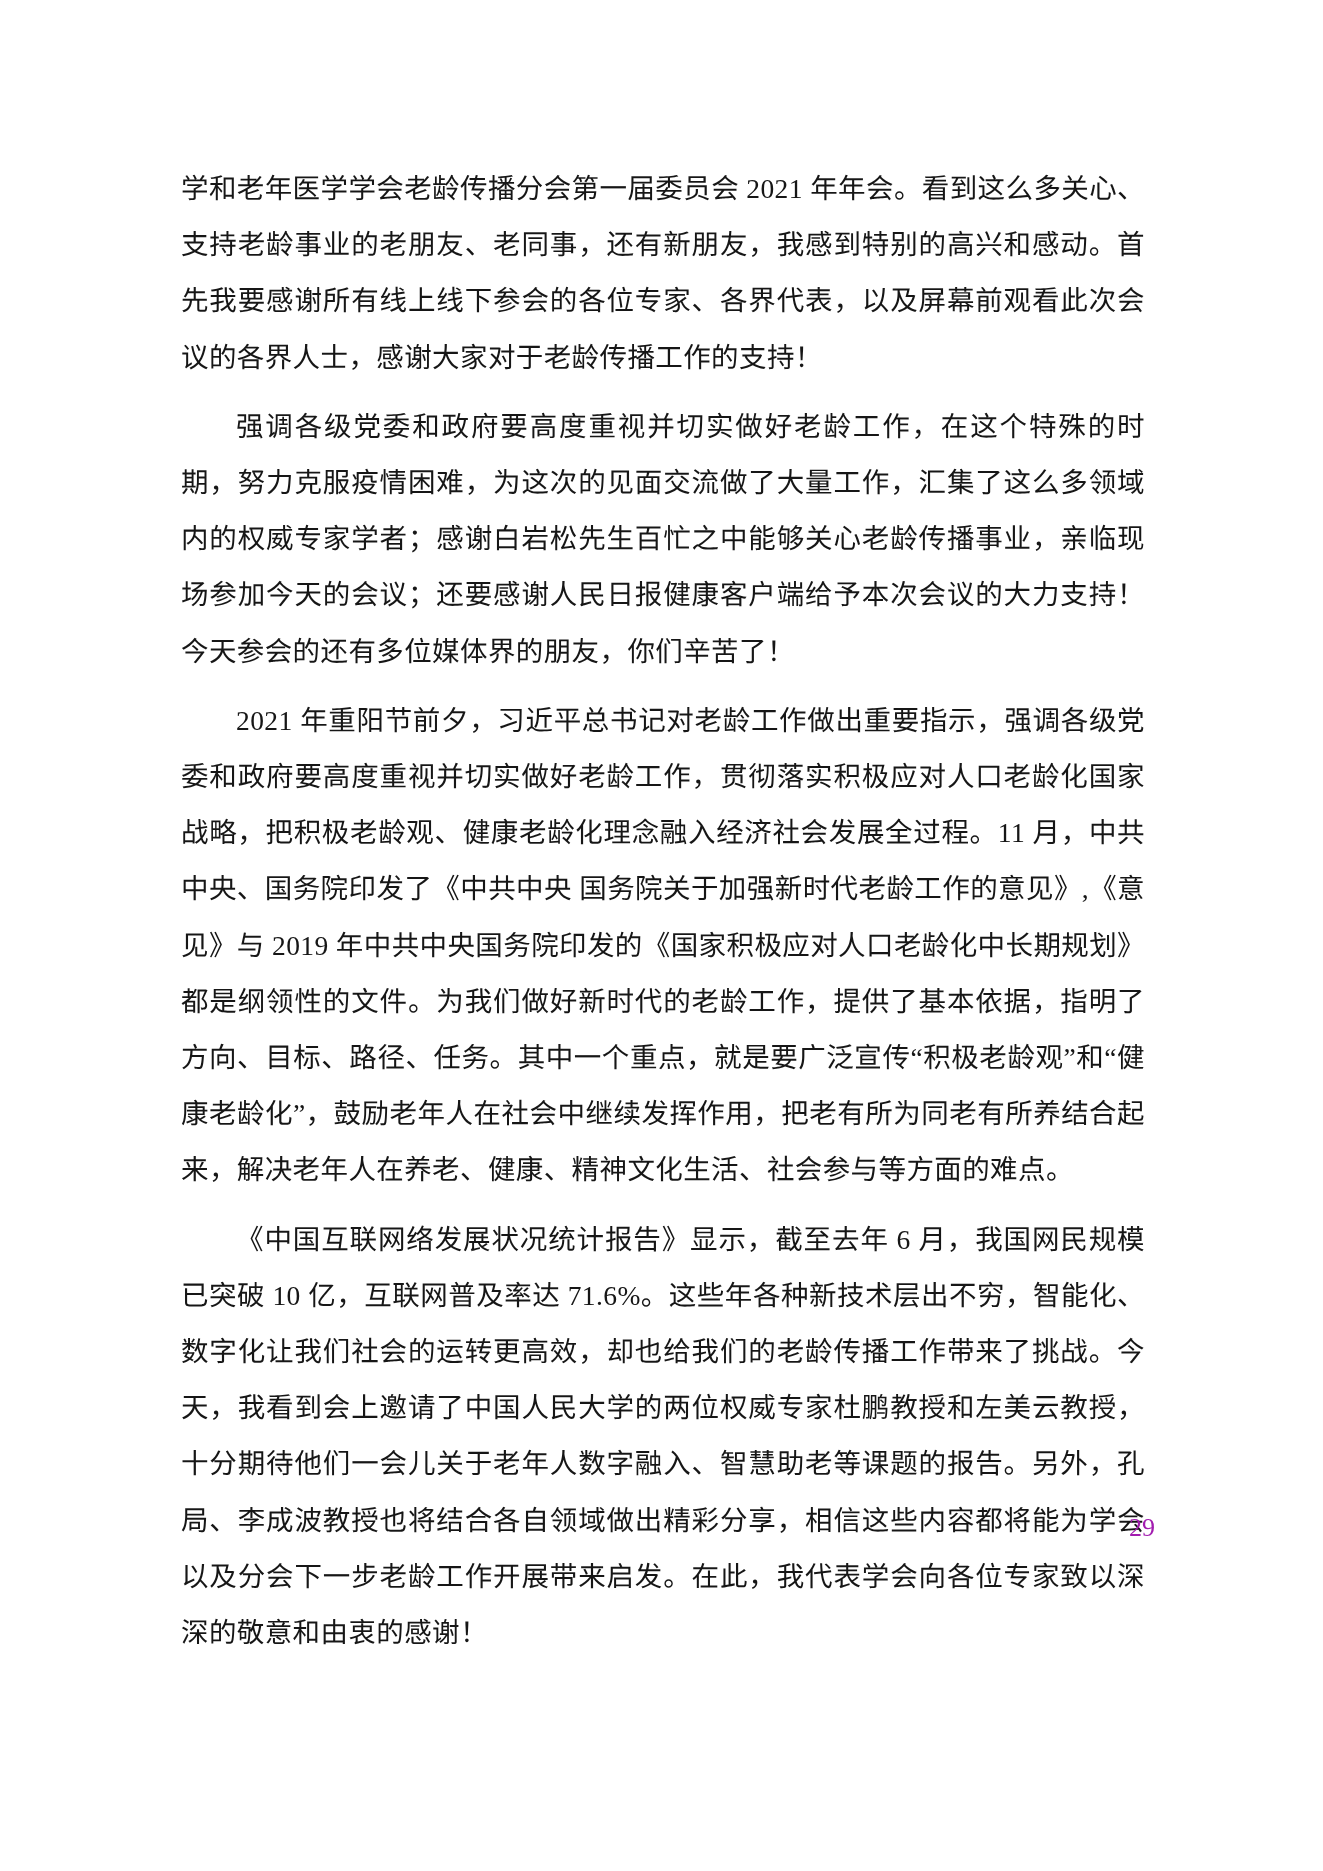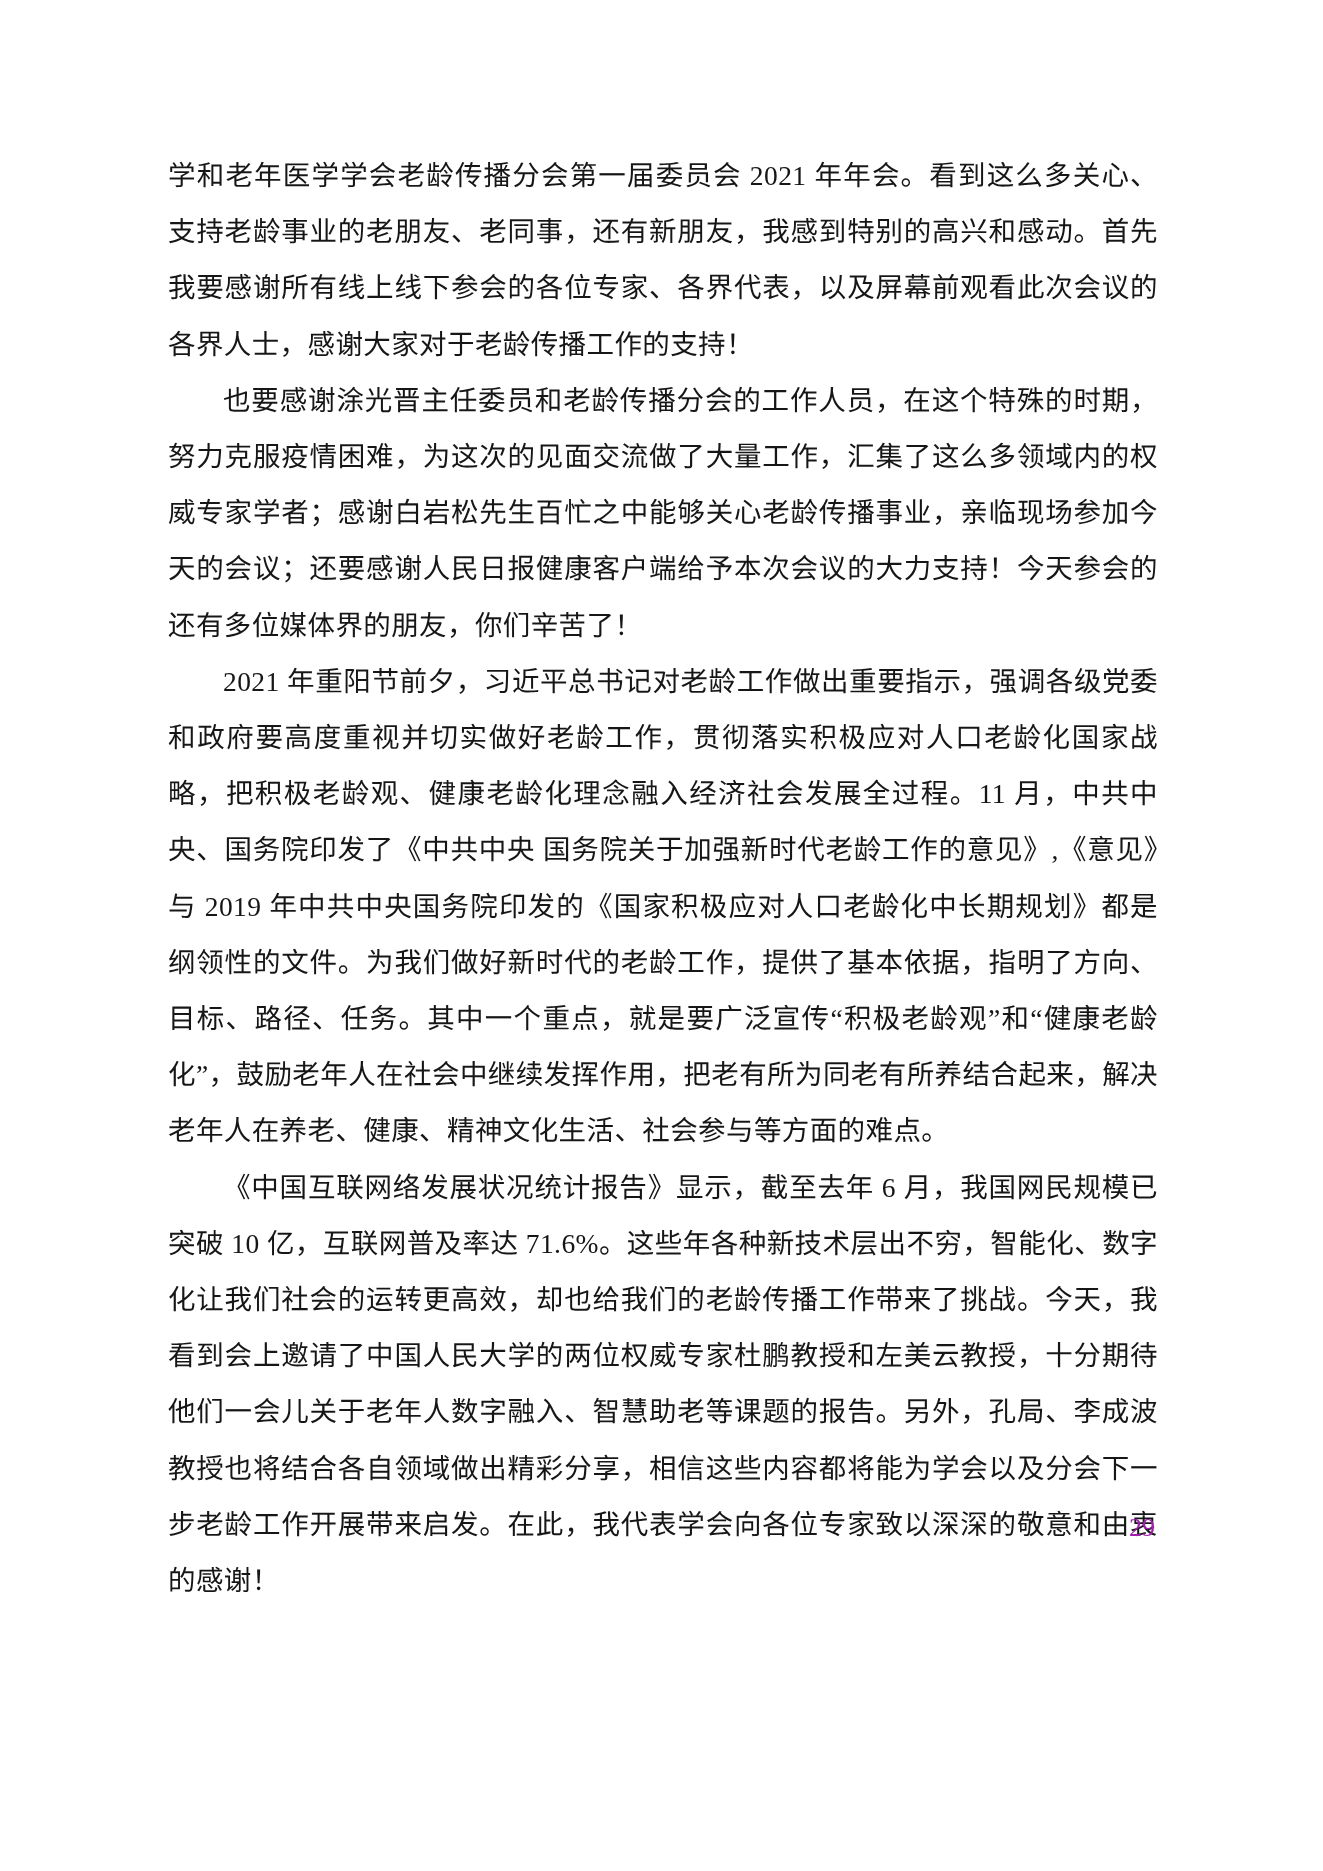--- a/index.html
+++ b/index.html
@@ -19,21 +19,21 @@
     box-sizing: border-box;
     overflow: hidden;
   }
   .text-column {
     position: absolute;
     left: 168px;
     top: 148px;
     width: 990px;
   }
   .para {
-    margin: 0;
+    margin: 13px;
     font-size: 27.5px;
     line-height: 56.2px;
     color: #161616;
     text-align: justify;
     text-justify: inter-ideograph;
     text-indent: 2em;
     letter-spacing: 0.4px;
     font-weight: 400;
   }
   .para.cont {
@@ -51,21 +51,21 @@
 </style>
 </head>
 <body>
 
 <div class="page">
 
   <div class="text-column">
 
     <p class="para cont">学和老年医学学会老龄传播分会第一届委员会 2021 年年会。看到这么多关心、支持老龄事业的老朋友、老同事，还有新朋友，我感到特别的高兴和感动。首先我要感谢所有线上线下参会的各位专家、各界代表，以及屏幕前观看此次会议的各界人士，感谢大家对于老龄传播工作的支持！</p>
 
-    <p class="para">也要感谢涂光晋主任委员和老龄传播分会的工作人员，在这个特殊的时期，努力克服疫情困难，为这次的见面交流做了大量工作，汇集了这么多领域内的权威专家学者；感谢白岩松先生百忙之中能够关心老龄传播事业，亲临现场参加今天的会议；还要感谢人民日报健康客户端给予本次会议的大力支持！今天参会的还有多位媒体界的朋友，你们辛苦了！</p>
+    <p class="para">强调各级党委和政府要高度重视并切实做好老龄工作，在这个特殊的时期，努力克服疫情困难，为这次的见面交流做了大量工作，汇集了这么多领域内的权威专家学者；感谢白岩松先生百忙之中能够关心老龄传播事业，亲临现场参加今天的会议；还要感谢人民日报健康客户端给予本次会议的大力支持！今天参会的还有多位媒体界的朋友，你们辛苦了！</p>
 
 
     <p class="para">2021 年重阳节前夕，习近平总书记对老龄工作做出重要指示，强调各级党委和政府要高度重视并切实做好老龄工作，贯彻落实积极应对人口老龄化国家战略，把积极老龄观、健康老龄化理念融入经济社会发展全过程。11 月，中共中央、国务院印发了《中共中央 国务院关于加强新时代老龄工作的意见》,《意见》与 2019 年中共中央国务院印发的《国家积极应对人口老龄化中长期规划》都是纲领性的文件。为我们做好新时代的老龄工作，提供了基本依据，指明了方向、目标、路径、任务。其中一个重点，就是要广泛宣传“积极老龄观”和“健康老龄化”，鼓励老年人在社会中继续发挥作用，把老有所为同老有所养结合起来，解决老年人在养老、健康、精神文化生活、社会参与等方面的难点。</p>
 
     <p class="para">《中国互联网络发展状况统计报告》显示，截至去年 6 月，我国网民规模已突破 10 亿，互联网普及率达 71.6%。这些年各种新技术层出不穷，智能化、数字化让我们社会的运转更高效，却也给我们的老龄传播工作带来了挑战。今天，我看到会上邀请了中国人民大学的两位权威专家杜鹏教授和左美云教授，十分期待他们一会儿关于老年人数字融入、智慧助老等课题的报告。另外，孔局、李成波教授也将结合各自领域做出精彩分享，相信这些内容都将能为学会以及分会下一步老龄工作开展带来启发。在此，我代表学会向各位专家致以深深的敬意和由衷的感谢！</p>
 
   </div>
 
   <div class="page-number">29</div>
 

